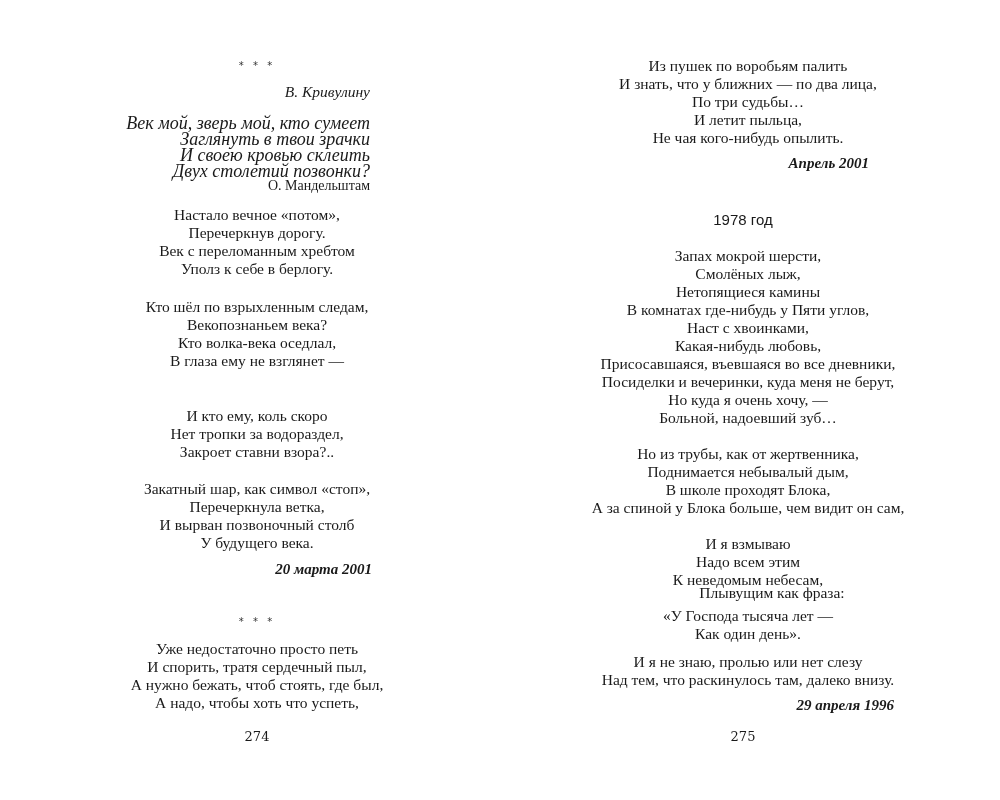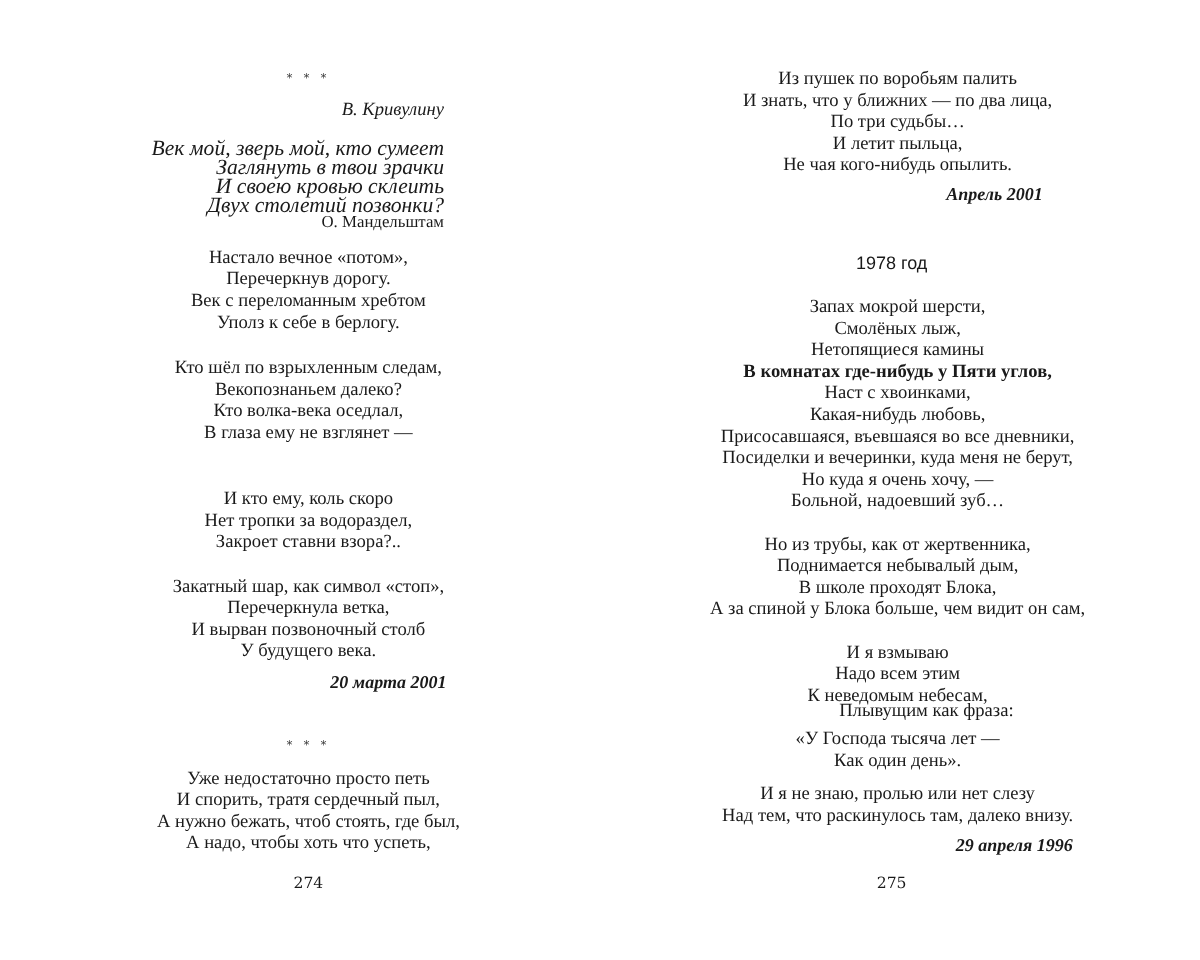--- a/index.html
+++ b/index.html
@@ -68,21 +68,21 @@
   <div class="line epigraph right" style="left:370px; top:146px;">И своею кровью склеить</div>
   <div class="line epigraph right" style="left:370px; top:162px;">Двух столетий позвонки?</div>
   <div class="line right" style="left:370px; top:177px; font-size:14px;">О. Мандельштам</div>
 
   <div class="line center" style="left:257px; top:206px;">Настало вечное «потом»,</div>
   <div class="line center" style="left:257px; top:224px;">Перечеркнув дорогу.</div>
   <div class="line center" style="left:257px; top:242px;">Век с переломанным хребтом</div>
   <div class="line center" style="left:257px; top:260px;">Уполз к себе в берлогу.</div>
 
   <div class="line center" style="left:257px; top:298px;">Кто шёл по взрыхленным следам,</div>
-  <div class="line center" style="left:257px; top:316px;">Векопознаньем далеко?</div>
+  <div class="line center" style="left:257px; top:316px;">Векопознаньем века?</div>
   <div class="line center" style="left:257px; top:334px;">Кто волка-века оседлал,</div>
   <div class="line center" style="left:257px; top:352px;">В глаза ему не взглянет —</div>
 
   <div class="line center" style="left:257px; top:407px;">И кто ему, коль скоро</div>
   <div class="line center" style="left:257px; top:425px;">Нет тропки за водораздел,</div>
   <div class="line center" style="left:257px; top:443px;">Закроет ставни взора?..</div>
 
   <div class="line center" style="left:257px; top:480px;">Закатный шар, как символ «стоп»,</div>
   <div class="line center" style="left:257px; top:498px;">Перечеркнула ветка,</div>
   <div class="line center" style="left:257px; top:516px;">И вырван позвоночный столб</div>
@@ -106,21 +106,21 @@
   <div class="line center" style="left:248px; top:93px;">По три судьбы…</div>
   <div class="line center" style="left:248px; top:111px;">И летит пыльца,</div>
   <div class="line center" style="left:248px; top:129px;">Не чая кого-нибудь опылить.</div>
   <div class="line date right" style="left:369px; top:154px;">Апрель 2001</div>
 
   <div class="line heading center" style="left:243px; top:211px;">1978 год</div>
 
   <div class="line center" style="left:248px; top:247px;">Запах мокрой шерсти,</div>
   <div class="line center" style="left:248px; top:265px;">Смолёных лыж,</div>
   <div class="line center" style="left:248px; top:283px;">Нетопящиеся камины</div>
-  <div class="line center" style="left:248px; top:301px;font-weight:bold;">В комнатах где-нибудь у Пяти углов,</div>
+  <div class="line center" style="left:248px; top:301px;">В комнатах где-нибудь у Пяти углов,</div>
   <div class="line center" style="left:248px; top:319px;">Наст с хвоинками,</div>
   <div class="line center" style="left:248px; top:337px;">Какая-нибудь любовь,</div>
   <div class="line center" style="left:248px; top:355px;">Присосавшаяся, въевшаяся во все дневники,</div>
   <div class="line center" style="left:248px; top:373px;">Посиделки и вечеринки, куда меня не берут,</div>
   <div class="line center" style="left:248px; top:391px;">Но куда я очень хочу, —</div>
   <div class="line center" style="left:248px; top:409px;">Больной, надоевший зуб…</div>
 
   <div class="line center" style="left:248px; top:445px;">Но из трубы, как от жертвенника,</div>
   <div class="line center" style="left:248px; top:463px;">Поднимается небывалый дым,</div>
   <div class="line center" style="left:248px; top:481px;">В школе проходят Блока,</div>

